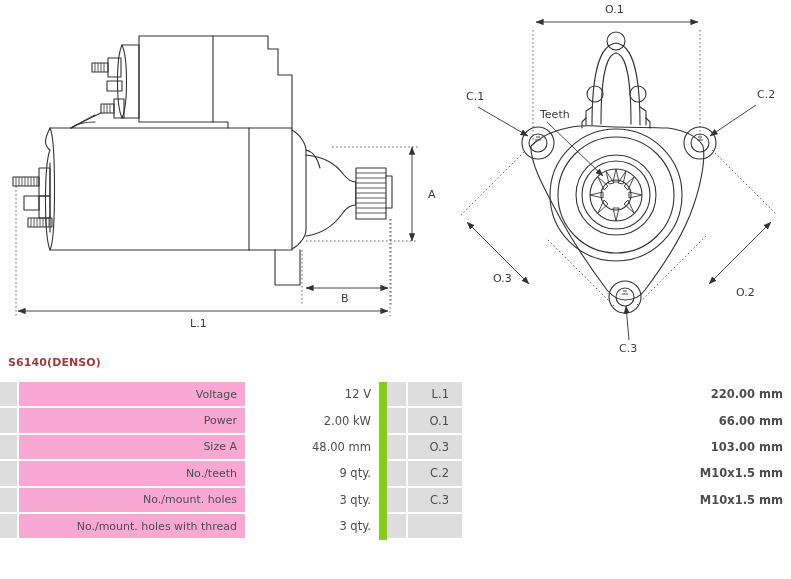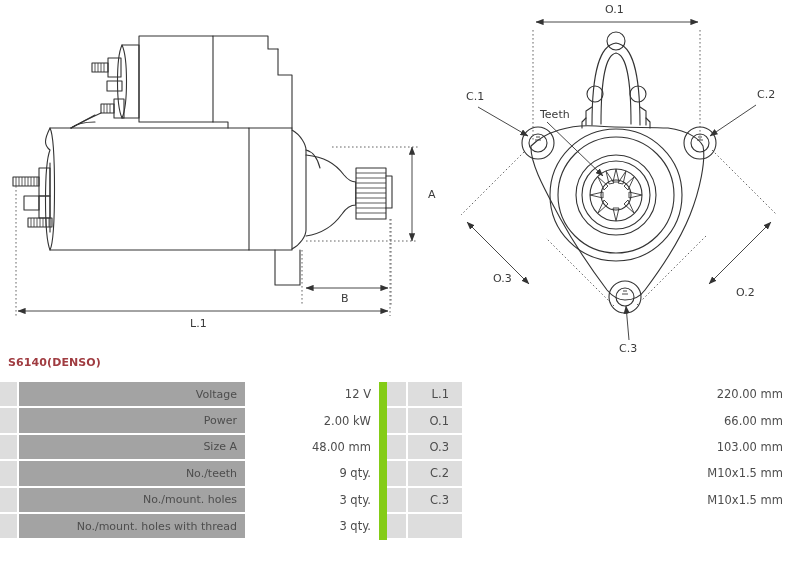--- a/index.html
+++ b/index.html
@@ -23,26 +23,26 @@
   }
   table.spec{
     border-collapse:collapse;width:791px;table-layout:fixed;
     font-size:11.5px;
   }
   table.spec td{
     height:24.4px;padding:0 8px;vertical-align:middle;
     border-bottom:2px solid #ffffff;white-space:nowrap;overflow:hidden;
   }
   td.pad      {background:#dddddd;border-right:2px solid #ffffff;}
-  td.lbl      {background:#a3a3a3;text-align:right;color:#4d4d4d;}
+  td.lbl      {background:#f9a8d4;text-align:right;color:#4d4d4d;}
   td.val      {background:#ffffff;text-align:right;color:#4d4d4d;
                border-left:2px solid #ffffff;border-right:8px solid #84cc16;}
   td.lbl2     {background:#dddddd;text-align:right;color:#4d4d4d;}
   td.val2     {background:#ffffff;text-align:right;color:#4d4d4d;
-               border-left:2px solid #ffffff;}
+               border-left:2px solid #ffffff;font-weight:bold;}
   td.val2.empty{background:#ffffff;}
   td.lbl2.empty{background:#dddddd;}
   tr.last td.lbl2{background:#dddddd;}
 </style>
 </head>
 <body>
 
 <div id="drawings">
 <svg width="791" height="352" viewBox="0 0 791 352" xmlns="http://www.w3.org/2000/svg">
   <defs>

